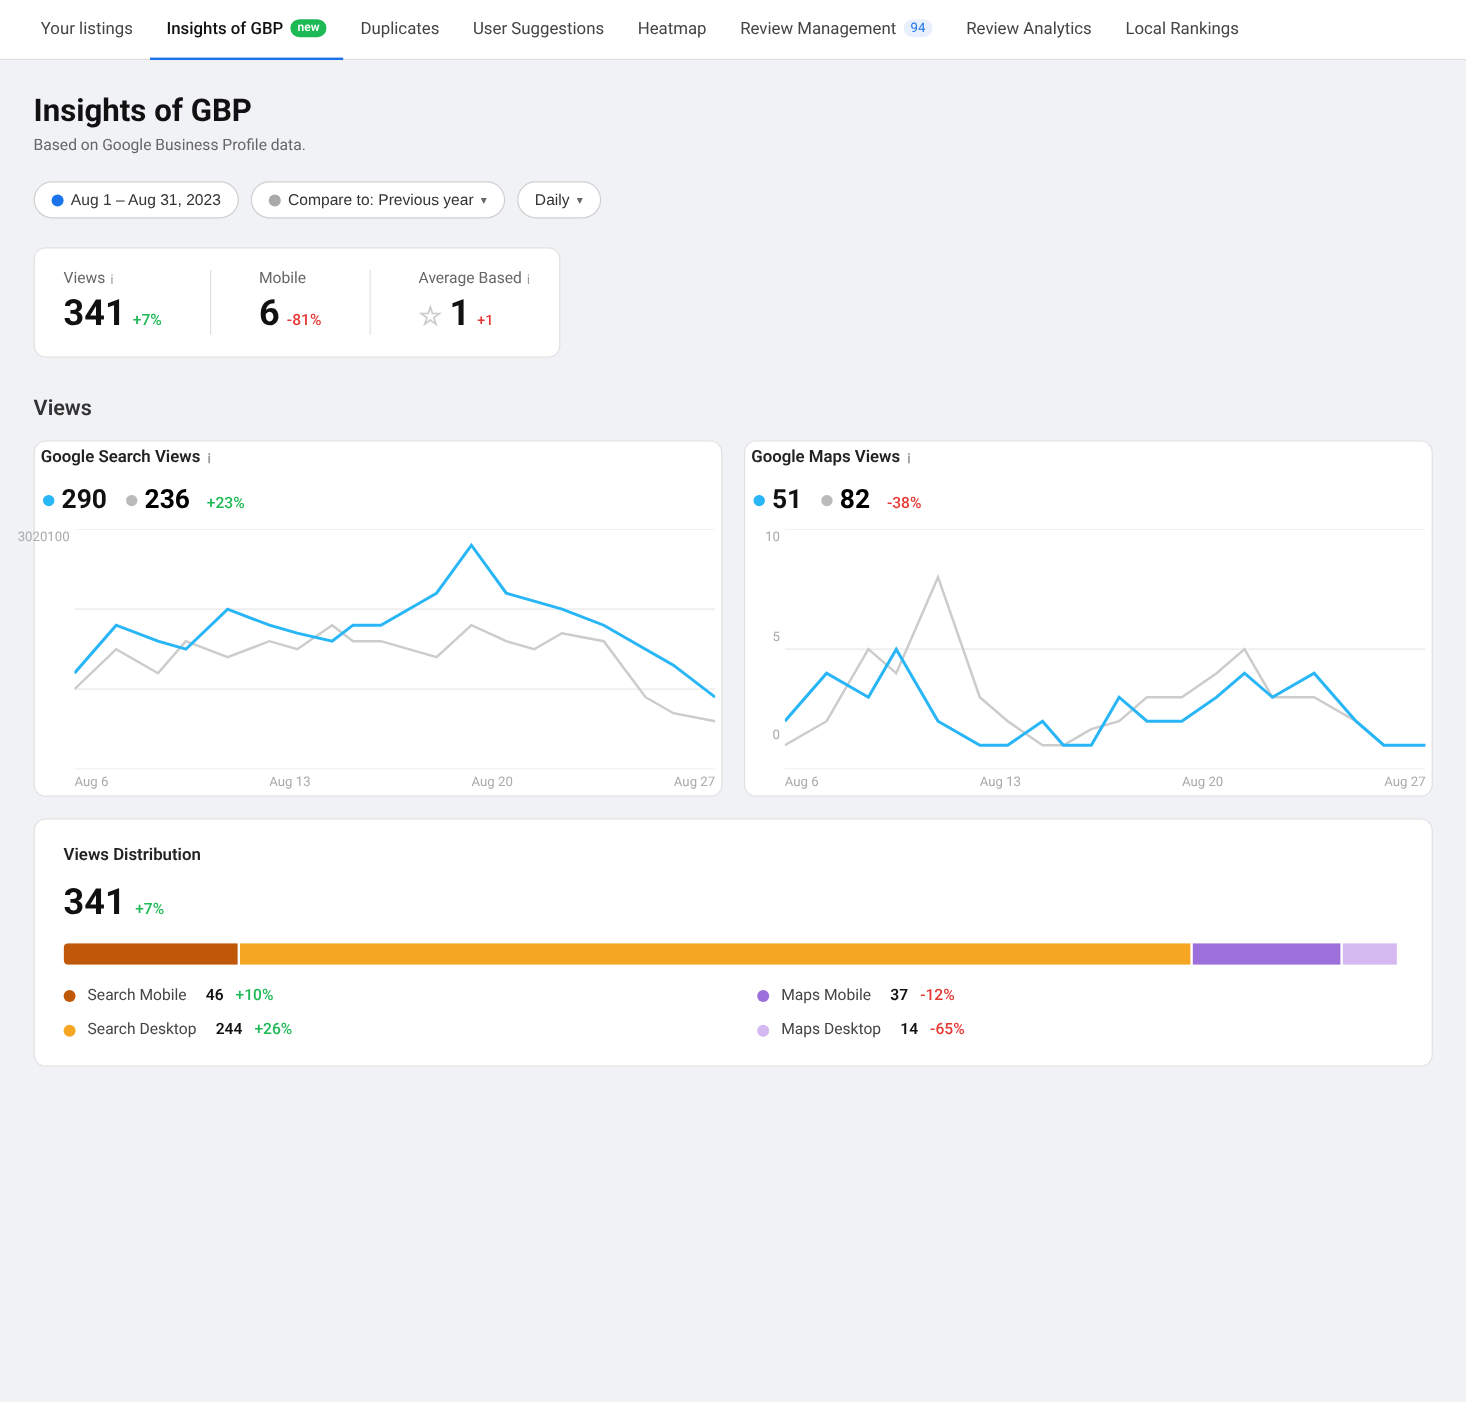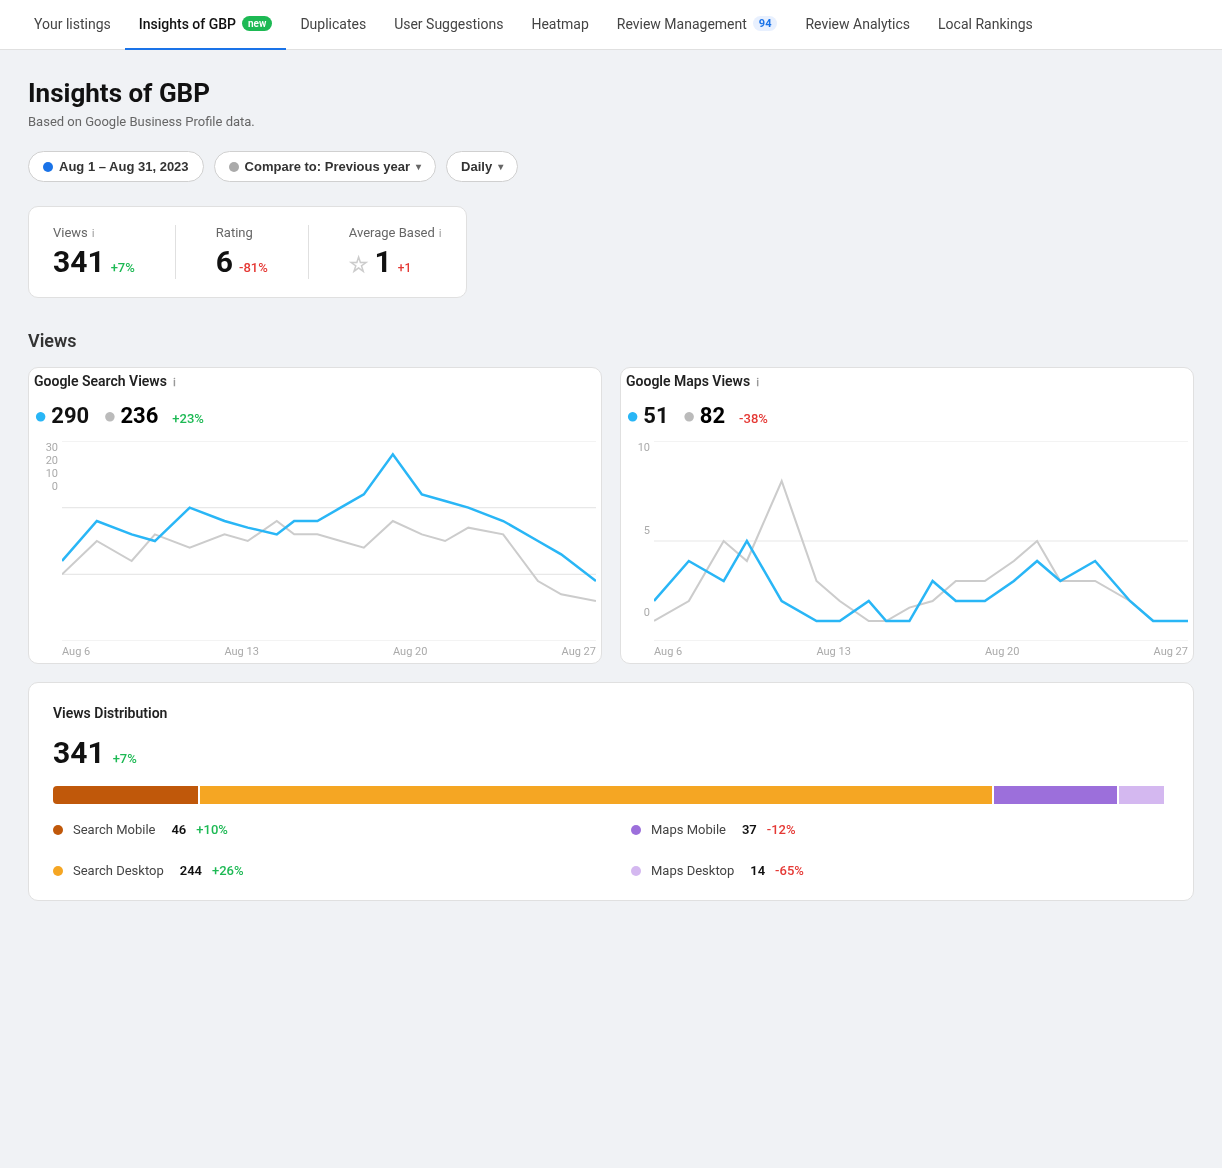--- a/index.html
+++ b/index.html
@@ -45,21 +45,21 @@
       padding: 2px 6px;
       border-radius: 10px;
       font-weight: 600;
     }
     .nav-badge-count {
       background: #e8f0fe;
       color: #1a73e8;
       font-size: 11px;
       padding: 1px 6px;
       border-radius: 10px;
-      font-weight: 700;
+      font-weight: 400;
     }
 
     
     .main {
       padding: 28px 28px;
     }
 
     .page-title {
       font-size: 26px;
       font-weight: 700;
@@ -83,21 +83,20 @@
       border: 1px solid #d0d0d0;
       background: #fff;
       border-radius: 20px;
       padding: 7px 14px;
       font-size: 13px;
       cursor: pointer;
       display: flex;
       align-items: center;
       gap: 6px;
       color: #333;
-      font-weight: bold;
     }
     .filter-btn .dot {
       width: 10px;
       height: 10px;
       border-radius: 50%;
       background: #1a73e8;
       display: inline-block;
     }
     .filter-btn .dot-gray {
       width: 10px;
@@ -269,21 +268,21 @@
       margin-bottom: 18px;
       gap: 2px;
     }
     .bar-seg {
       height: 100%;
     }
 
     .dist-legend {
       display: grid;
       grid-template-columns: 1fr 1fr;
-      gap: 26px 40px;
+      gap: 14px 40px;
     }
     .dist-legend-item {
       display: flex;
       align-items: center;
       gap: 10px;
       font-size: 13px;
       color: #444;
     }
     .legend-dot {
       width: 10px;
@@ -359,21 +358,21 @@
         <span class="info-icon">ℹ</span>
       </div>
       <div class="summary-value">
         <span>341</span>
         <span class="trend-green">+7%</span>
       </div>
     </div>
     <div class="divider-v"></div>
     <div class="summary-item">
       <div class="summary-label">
-        <span>Rating</span>
+        <span>Mobile</span>
       </div>
       <div class="summary-value">
         <span>6</span>
         <span class="trend-red">-81%</span>
       </div>
     </div>
     <div class="divider-v"></div>
     <div class="summary-item">
       <div class="summary-label">
         <span>Average Based</span>
@@ -396,21 +395,21 @@
       <div class="chart-title">
         <span>Google Search Views</span>
         <span class="info-icon">ℹ</span>
       </div>
       <div class="chart-legend">
         <span class="legend-dot-blue legend-val-blue">290</span>
         <span class="legend-dot-gray legend-val-gray">236</span>
         <span class="trend-green">+23%</span>
       </div>
       <div style="display:flex; gap:4px;">
-        <div class="y-axis-labels" style="position:relative; height:200px; display:flex; flex-direction:column; justify-content:flex-start; padding-bottom:22px; width:24px;">
+        <div class="y-axis-labels" style="position:relative; height:200px; display:flex; flex-direction:row; justify-content:flex-end; padding-bottom:22px; width:24px;">
           <span class="y-label">30</span>
           <span class="y-label">20</span>
           <span class="y-label">10</span>
           <span class="y-label">0</span>
         </div>
         <div style="flex:1; position:relative;">
           <div class="chart-area">
             <svg viewBox="0 0 460 180" preserveAspectRatio="none" xmlns="http://www.w3.org/2000/svg">
 
               <line x1="0" y1="0" x2="460" y2="0" stroke="#e8e8e8" stroke-width="1"></line>

